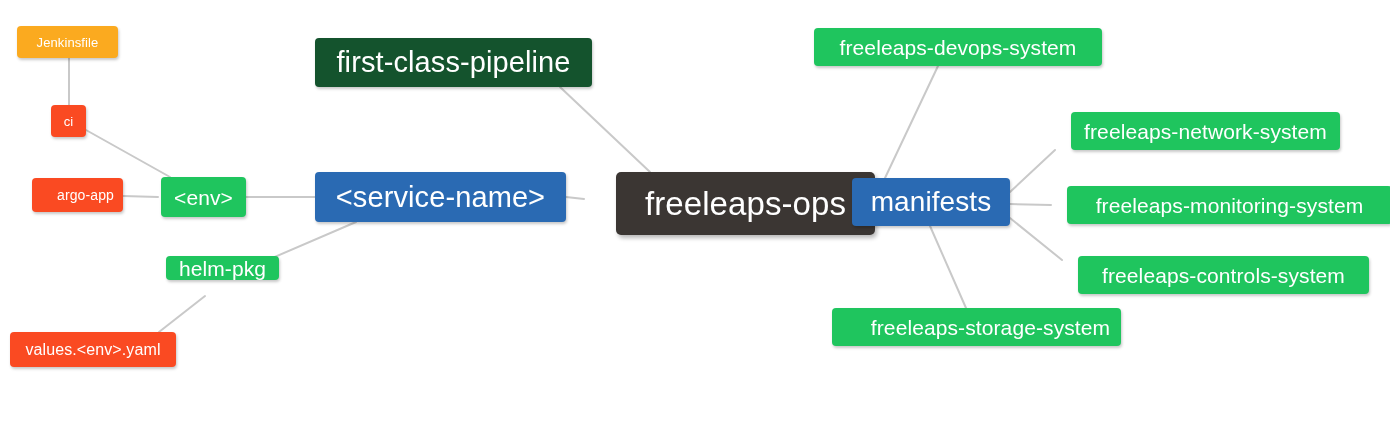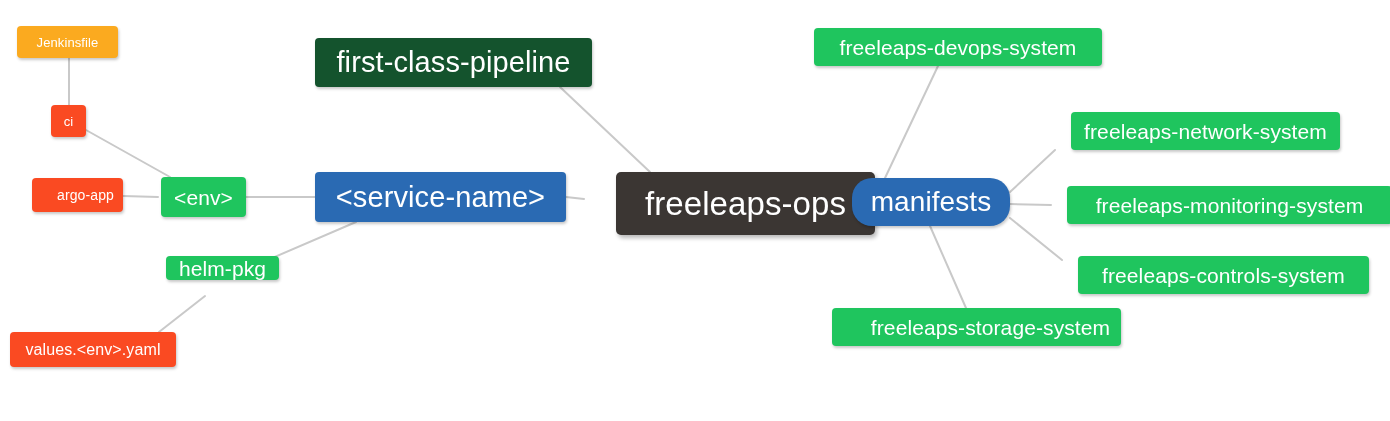--- a/index.html
+++ b/index.html
@@ -103,21 +103,21 @@
   </div>
 
   <div class="node blue" style="left: 315px; top: 172px; width: 251px; height: 50px; font-size: 29px; background: rgb(42, 106, 179);">
     <span>&lt;service-name&gt;</span>
   </div>
 
   <div class="node root" style="left: 584px; top: 172px; width: 259px; height: 63px; font-size: 33px; background: rgb(59, 54, 51); margin-left: 32px;">
     <span>freeleaps-ops</span>
   </div>
 
-  <div class="node blue" style="left: 852px; top: 178px; width: 158px; height: 48px; font-size: 28px; background: rgb(42, 106, 179); border-radius: 20px;">
+  <div class="node blue" style="left: 852px; top: 178px; width: 158px; height: 48px; font-size: 28px; background: rgb(42, 106, 179);">
     <span>manifests</span>
   </div>
 
   <div class="node green" style="left: 798px; top: 28px; width: 288px; height: 38px; font-size: 21px; background: rgb(31, 197, 94);">
     <span>freeleaps-devops-system</span>
   </div>
 
   <div class="node green" style="left: 1055px; top: 112px; width: 269px; height: 38px; font-size: 21px; background: rgb(31, 197, 94);">
     <span>freeleaps-network-system</span>
   </div>

